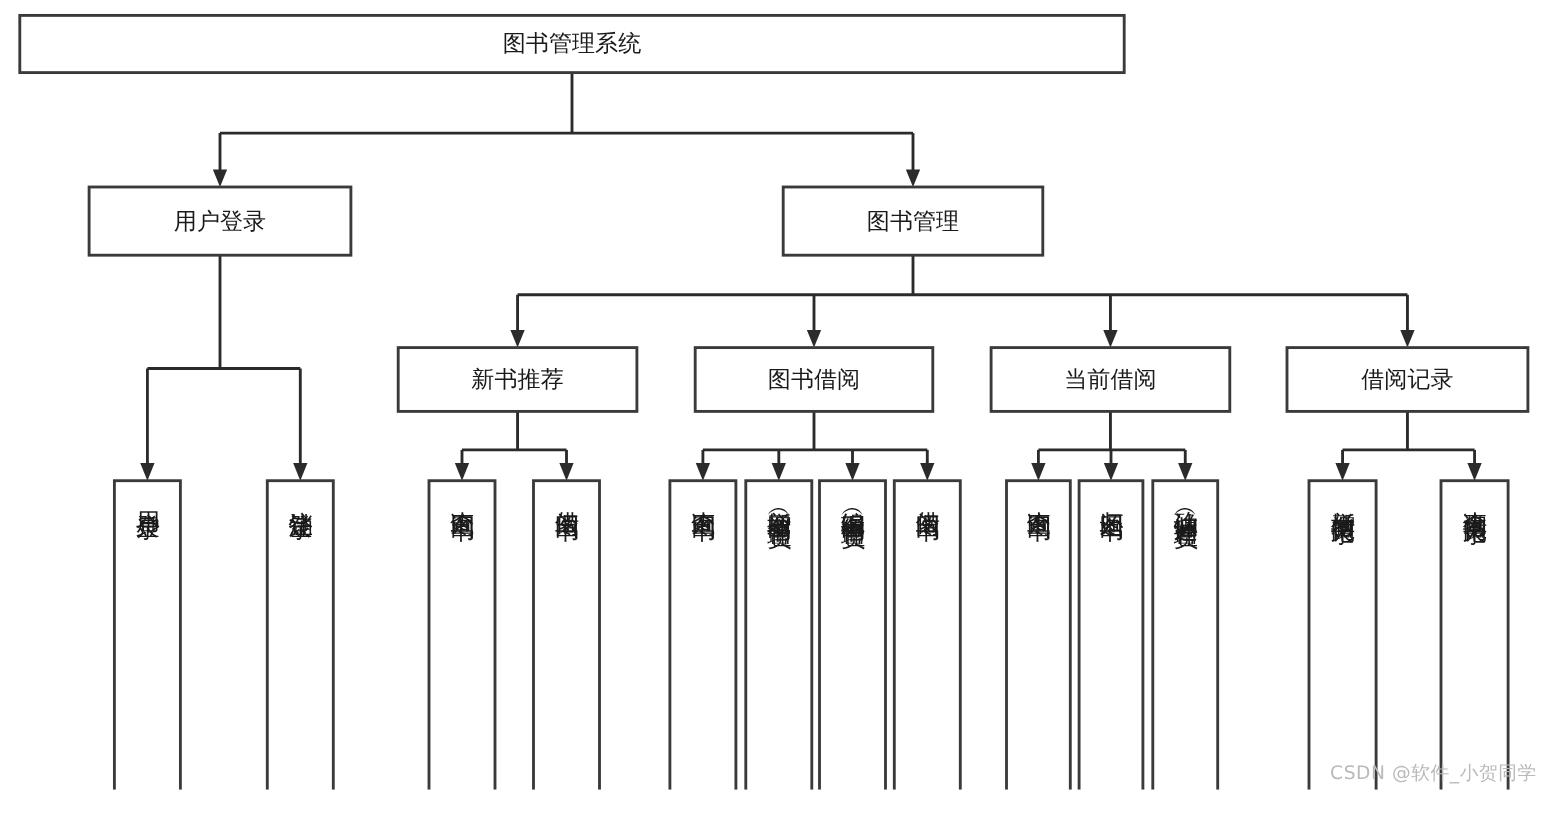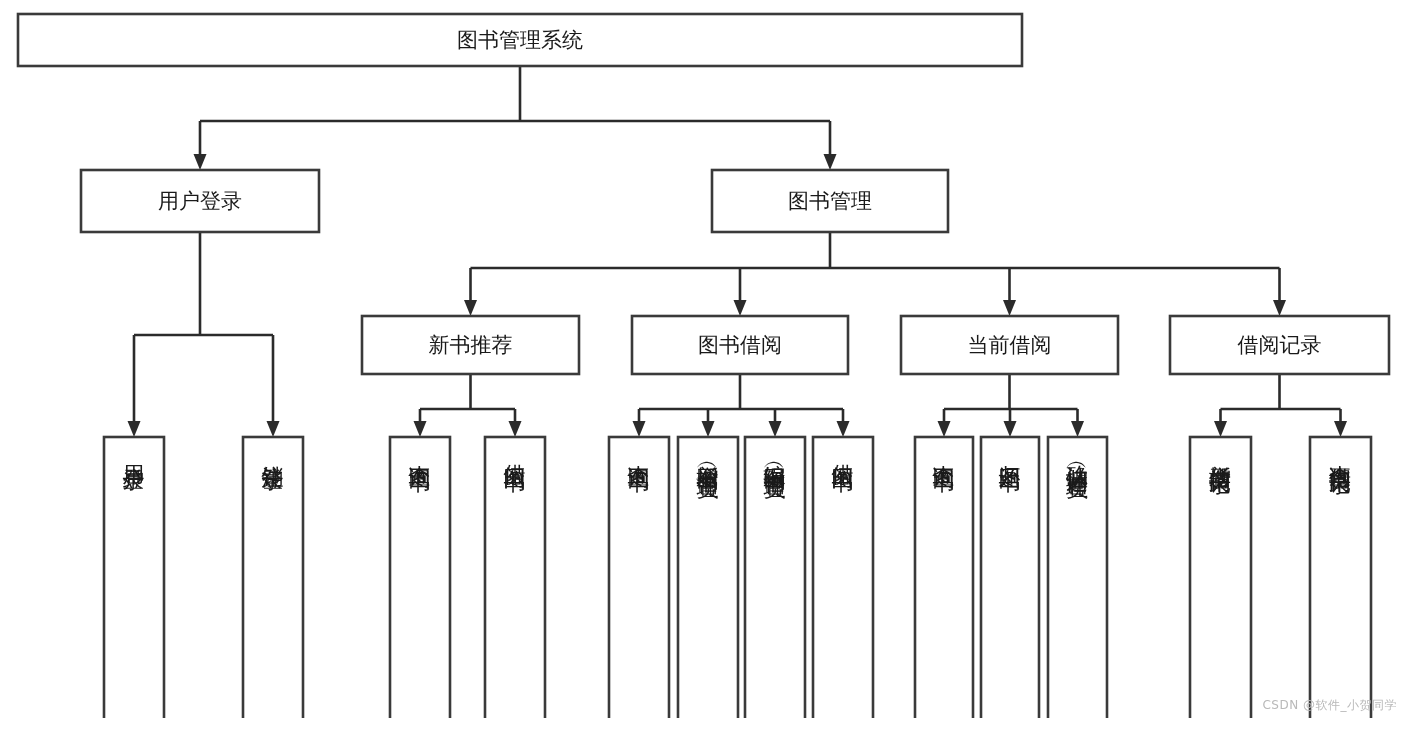--- a/index.html
+++ b/index.html
@@ -62,21 +62,21 @@
     line-height: 1.05;
     color: #1a1a1a;
     letter-spacing: 2px;
     white-space: nowrap;
   }
   .watermark {
     position: absolute;
     right: 8px;
     bottom: 4px;
     font-family: "DejaVu Sans", "Liberation Sans", sans-serif;
-    font-size: 12px;
+    font-size: 17px;
     color: #b9b9b9;
     white-space: nowrap;
     letter-spacing: 0.5px;
   }
 </style>
 </head>
 <body>
 
 <div id="canvas">
 

